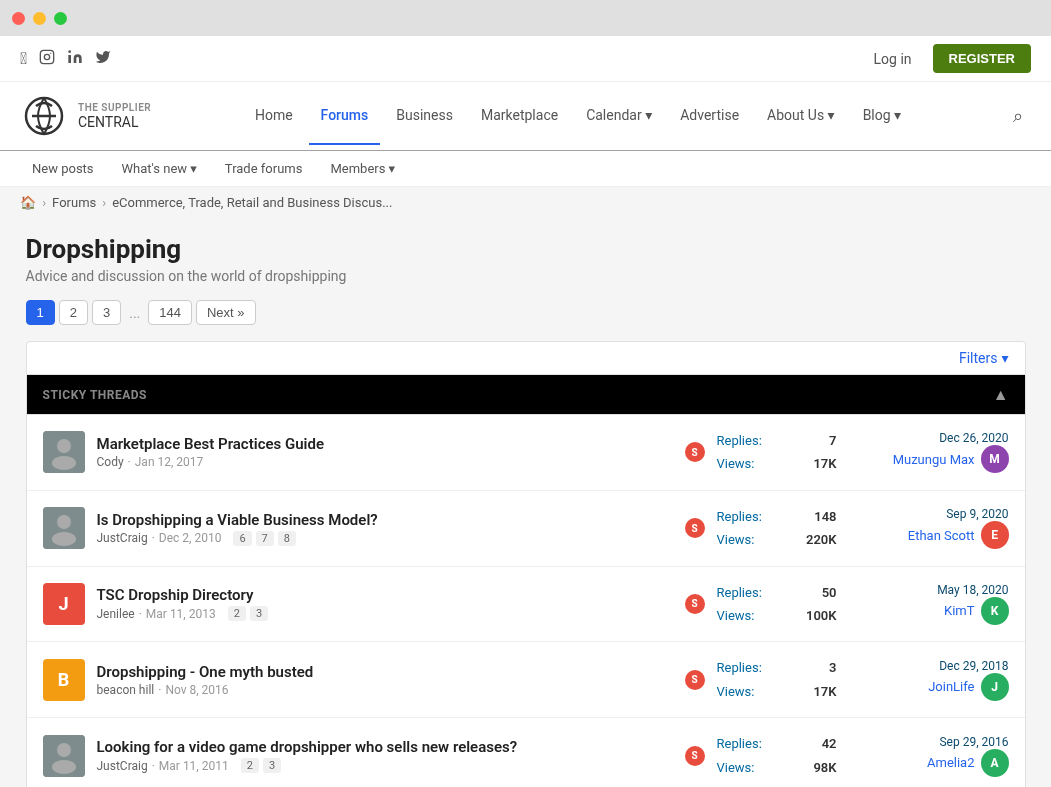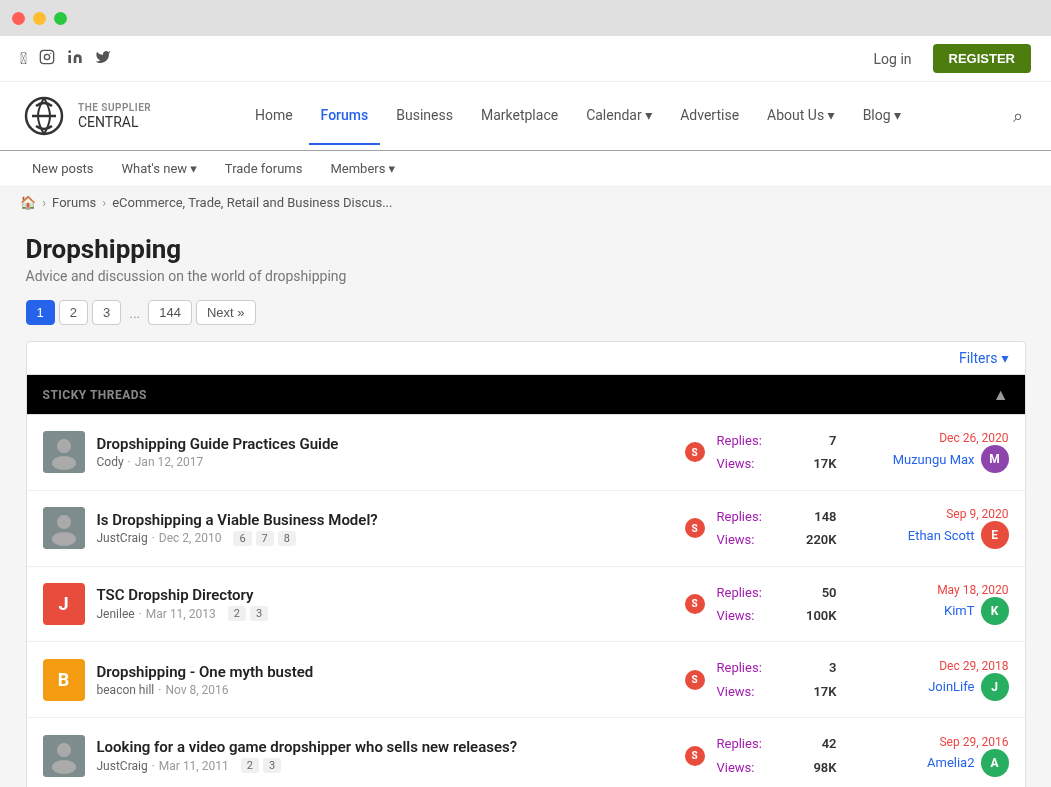--- a/index.html
+++ b/index.html
@@ -68,24 +68,24 @@
     .thread-row { display: flex; align-items: center; padding: 14px 16px; border-bottom: 1px solid #eee; gap: 12px; }
     .thread-row:last-child { border-bottom: none; }
     .avatar-placeholder { width: 42px; height: 42px; border-radius: 4px; display: flex; align-items: center; justify-content: center; font-weight: 700; font-size: 18px; color: #fff; flex-shrink: 0; }
     .thread-main { flex: 1; min-width: 0; }
     .thread-title { font-size: 15px; font-weight: 600; color: #222; text-decoration: none; cursor: pointer; }
     .thread-meta { font-size: 12px; color: #999; margin-top: 2px; display: flex; align-items: center; gap: 4px; }
     .thread-meta a { color: #666; text-decoration: none; cursor: pointer; }
     .thread-badge { background: #e74c3c; color: #fff; border-radius: 50%; width: 20px; height: 20px; display: flex; align-items: center; justify-content: center; font-size: 10px; font-weight: bold; flex-shrink: 0; }
     .thread-stats { width: 120px; flex-shrink: 0; text-align: center; }
     .thread-stat { display: flex; justify-content: space-between; font-size: 13px; color: #555; line-height: 1.8; }
-    .thread-stat-label { color: #a21caf; }
+    .thread-stat-label { color: #0369a1; }
     .thread-stat-value { font-weight: 600; color: #333; }
     .thread-last { width: 160px; flex-shrink: 0; text-align: right; }
-    .thread-last-date { font-size: 12px; color: #ef4444; display: block; }
+    .thread-last-date { font-size: 12px; color: #0c4a6e; display: block; }
     .thread-last-user { font-size: 13px; color: #2563eb; cursor: pointer; display: flex; align-items: center; justify-content: flex-end; gap: 6px; }
     .user-avatar-sm { width: 28px; height: 28px; border-radius: 50%; display: flex; align-items: center; justify-content: center; font-size: 12px; font-weight: 700; color: #fff; }
 
     .page-tags { display: inline-flex; gap: 4px; margin-left: 8px; }
     .page-tag { background: #f0f0f0; color: #666; padding: 1px 6px; border-radius: 3px; font-size: 11px; cursor: pointer; }
   </style>
 </head>
 <body>
 
 <div class="mac-bar">
@@ -194,21 +194,21 @@
 
     <div class="thread-row">
       <div class="avatar-placeholder" style="background: #7f8c8d;">
         <svg width="42" height="42" viewBox="0 0 42 42" fill="none" xmlns="http://www.w3.org/2000/svg">
           <rect width="42" height="42" rx="4" fill="#7f8c8d"></rect>
           <circle cx="21" cy="15" r="7" fill="#aaa"></circle>
           <ellipse cx="21" cy="32" rx="12" ry="7" fill="#aaa"></ellipse>
         </svg>
       </div>
       <div class="thread-main">
-        <a class="thread-title">Dropshipping Guide Practices Guide</a>
+        <a class="thread-title">Marketplace Best Practices Guide</a>
         <div class="thread-meta">
           <a>Cody</a>
           <span>·</span>
           <span>Jan 12, 2017</span>
         </div>
       </div>
       <div class="thread-badge" style="background:#e74c3c;">S</div>
       <div class="thread-stats">
         <div class="thread-stat">
           <span class="thread-stat-label">Replies:</span>

